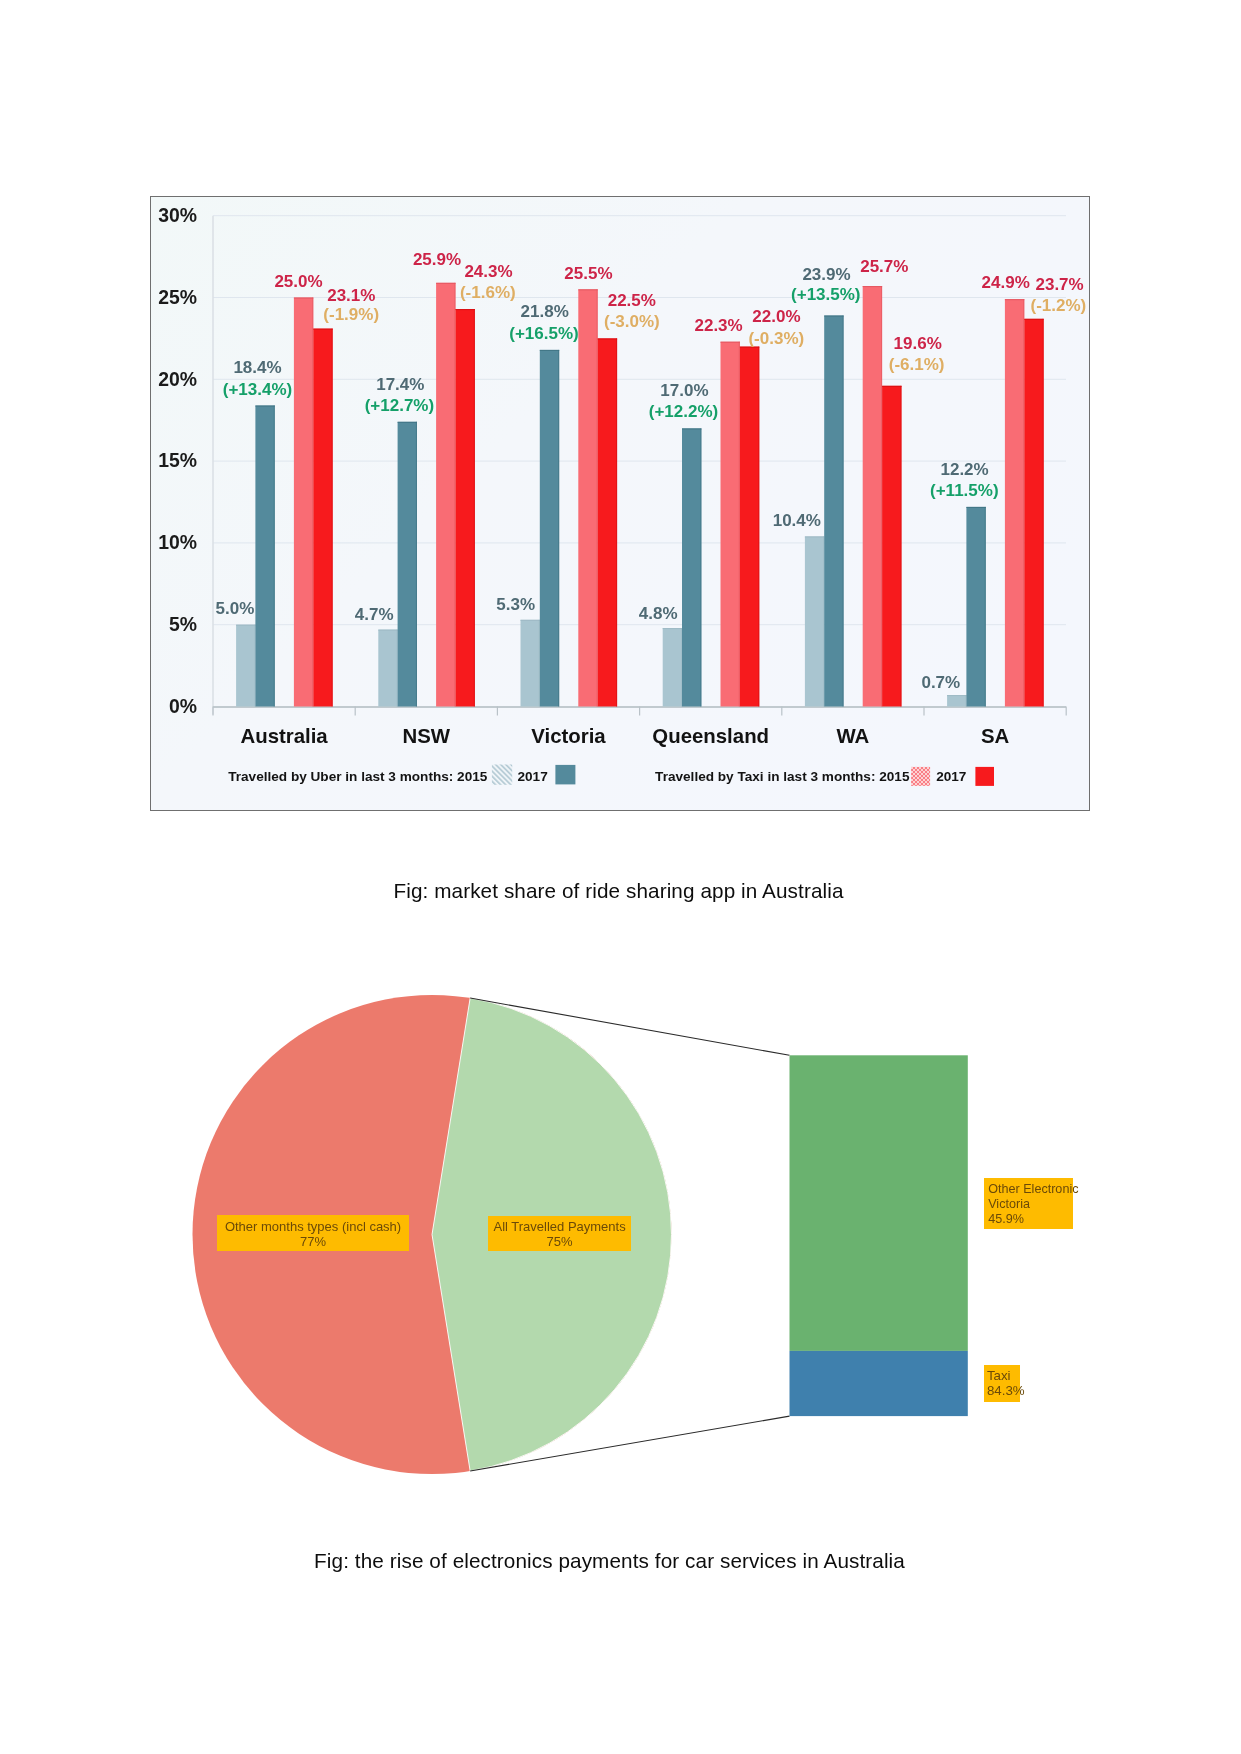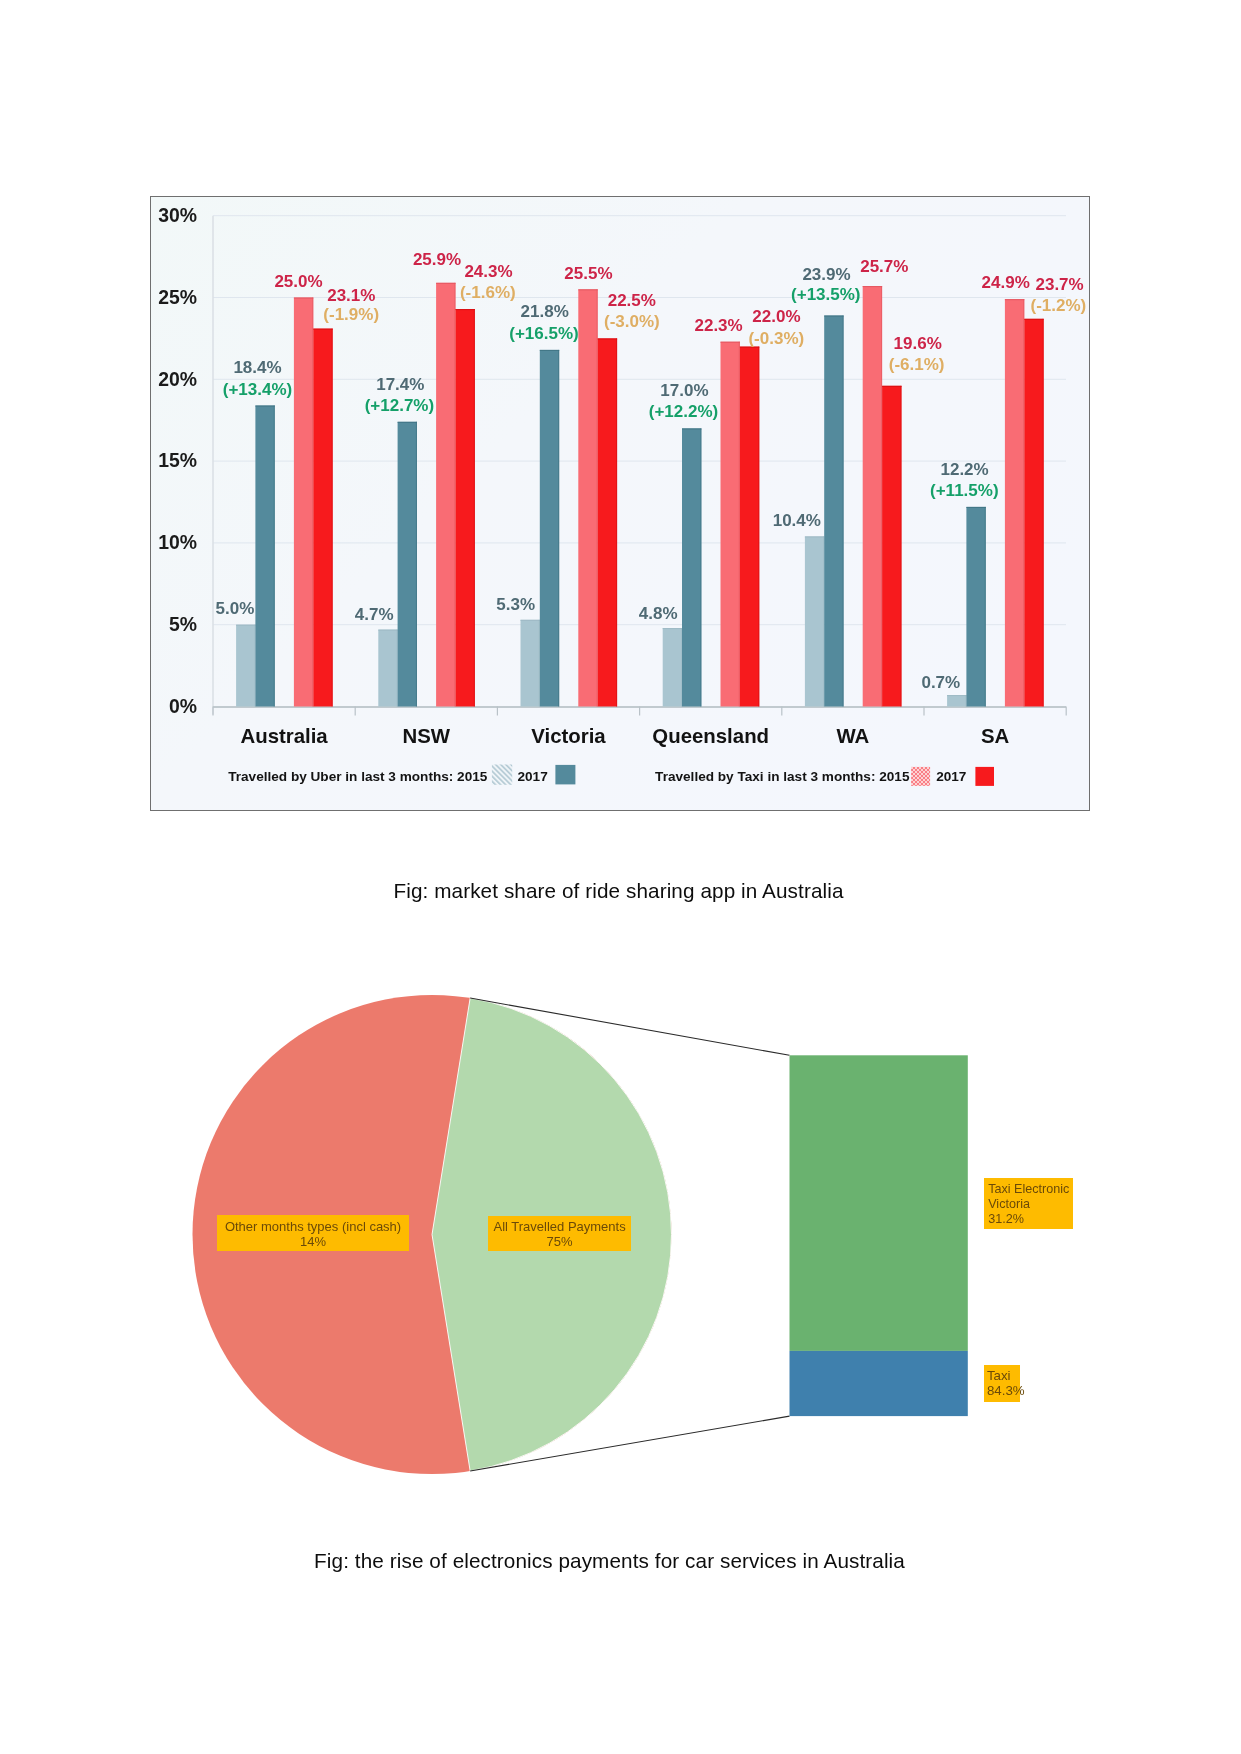--- a/index.html
+++ b/index.html
@@ -198,30 +198,30 @@
       <svg width="1241" height="520" viewBox="0 0 1241 520" xmlns="http://www.w3.org/2000/svg">
         <circle cx="432" cy="259.5" r="239.5" fill="#ec7a6c"></circle>
         <path d="M 432 259.5 L 470.16 23.06 A 239.5 239.5 0 0 1 470.16 495.94 Z" fill="#b3d9ad" stroke="#ffffff" stroke-width="0.9"></path>
         <path d="M 470.16 23.06 L 789.5 80.29999999999995" stroke="#2b2b2b" stroke-width="1.1" fill="none"></path>
         <path d="M 470.16 495.94 L 789.5 441.0999999999999" stroke="#2b2b2b" stroke-width="1.1" fill="none"></path>
         <rect x="789.5" y="80.29999999999995" width="178.3" height="295.6" fill="#6ab26f"></rect>
         <rect x="789.5" y="375.9000000000001" width="178.3" height="65.2" fill="#3f80ad"></rect>
       </svg>
       <div class="plabel" style="position: absolute; left: 216.8px; top: 240.4px; width: 192.5px; height: 35.7px; background: rgb(254, 187, 0); color: rgb(107, 74, 8); font-size: 13px; font-family: &quot;Liberation Sans&quot;, sans-serif; line-height: 15.2px; padding-left: 0px; padding-top: 3.5px; white-space: nowrap; overflow: visible; text-align: center; box-sizing: border-box;">
         <div>Other months types (incl cash)</div>
-        <div>14%</div>
+        <div>77%</div>
       </div>
       <div class="plabel" style="position: absolute; left: 488.1px; top: 240.5px; width: 143px; height: 35.7px; background: rgb(254, 187, 0); color: rgb(107, 74, 8); font-size: 13px; font-family: &quot;Liberation Sans&quot;, sans-serif; line-height: 15.2px; padding-left: 0px; padding-top: 3.5px; white-space: nowrap; overflow: visible; text-align: center; box-sizing: border-box;">
         <div>All Travelled Payments</div>
         <div>75%</div>
       </div>
       <div class="plabel" style="position: absolute; left: 983.6px; top: 203.4px; width: 89.9px; height: 50.8px; background: rgb(254, 187, 0); color: rgb(107, 74, 8); font-size: 12.6px; font-family: &quot;Liberation Sans&quot;, sans-serif; line-height: 15.2px; padding-left: 4.6px; padding-top: 3.5px; white-space: nowrap; overflow: visible; text-align: left; box-sizing: border-box;">
-        <div>Taxi Electronic</div>
+        <div>Other Electronic</div>
         <div>Victoria</div>
-        <div>31.2%</div>
+        <div>45.9%</div>
       </div>
       <div class="plabel" style="position: absolute; left: 983.9px; top: 389.5px; width: 36.3px; height: 37.2px; background: rgb(254, 187, 0); color: rgb(107, 74, 8); font-size: 13.3px; font-family: &quot;Liberation Sans&quot;, sans-serif; line-height: 15.2px; padding-left: 3px; padding-top: 3.5px; white-space: nowrap; overflow: visible; text-align: left; box-sizing: border-box;">
         <div>Taxi</div>
         <div>84.3%</div>
       </div>
     </div>
   <div class="cap" style="top:1549px;margin-left:-11px;">Fig: the rise of electronics payments for car services in Australia</div>
 
 </div>
 

